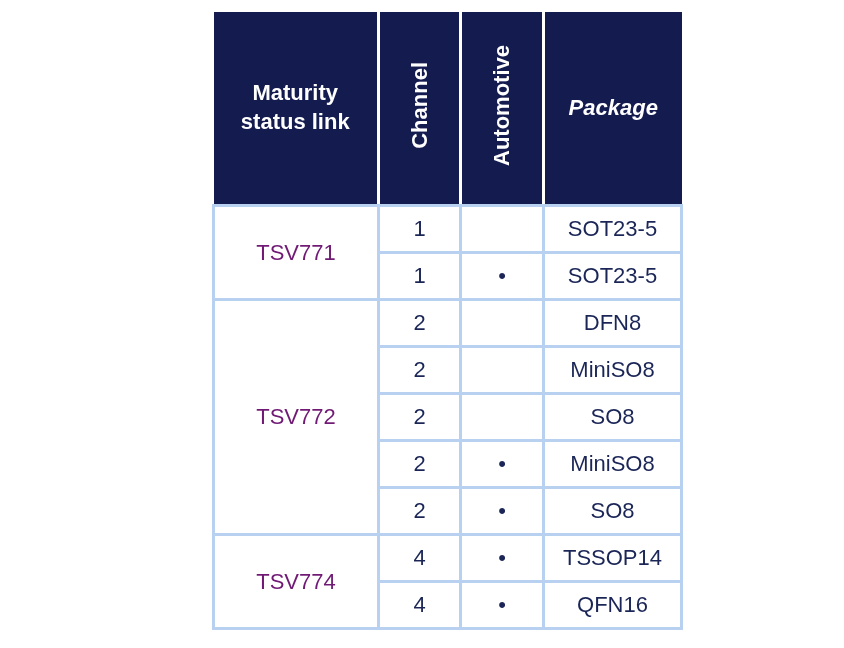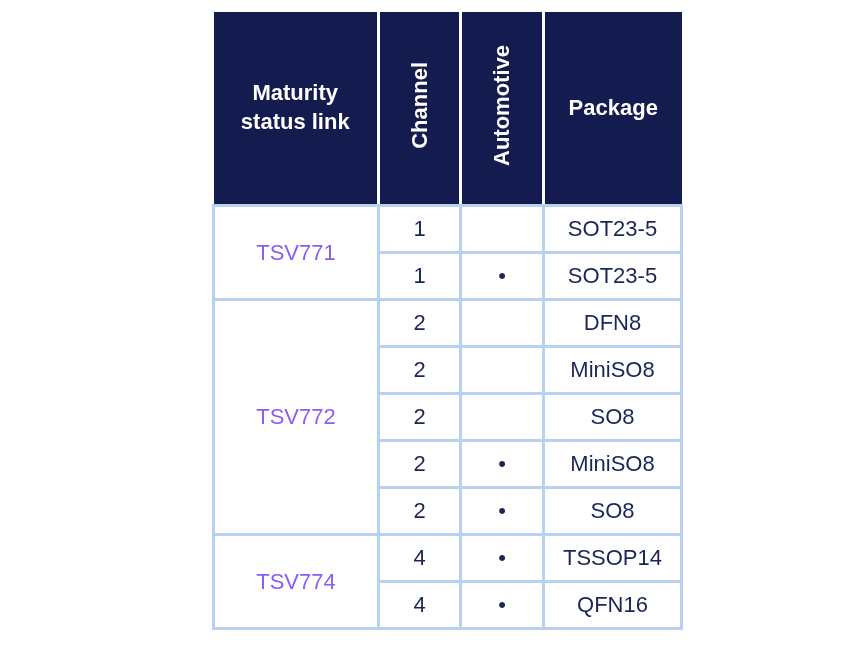--- a/index.html
+++ b/index.html
@@ -30,41 +30,41 @@
     font-weight: bold;
     font-size: 22px;
     text-align: center;
     vertical-align: middle;
     border: 3px solid #ffffff;
     border-bottom: 3px solid #B9D1F1;
     height: 192px;
     padding: 0;
   }
   table.parts-table th:first-child { border-left-width: 0; margin-top: 35px; }
-  table.parts-table th:last-child  { border-right-width: 0; }
+  table.parts-table th:last-child  { border-right-width: 0; font-style: italic; }
   table.parts-table thead th       { border-top-width: 0; }
   .hline { display: block; line-height: 1.3; }
   th.rot .vert {
     display: inline-block;
     writing-mode: vertical-rl;
     transform: rotate(180deg);
     line-height: 1;
   }
   
   table.parts-table td {
     border: 3px solid #B9D1F1;
     text-align: center;
     vertical-align: middle;
     font-size: 22px;
     color: #1B2657;
     height: 44px;
     padding: 0;
   }
   td.part-cell a.part-link {
-    color: #8b5cf6;
+    color: #701a75;
     text-decoration: none;
     cursor: pointer;
   }
   td.dot-cell { font-size: 22px; }
 </style>
 </head>
 <body>
 
 <div class="table-wrap">
   <table class="parts-table">

